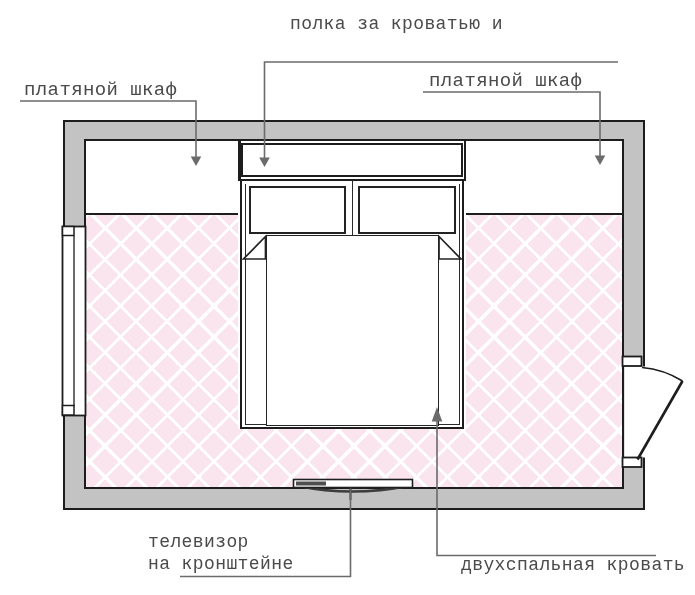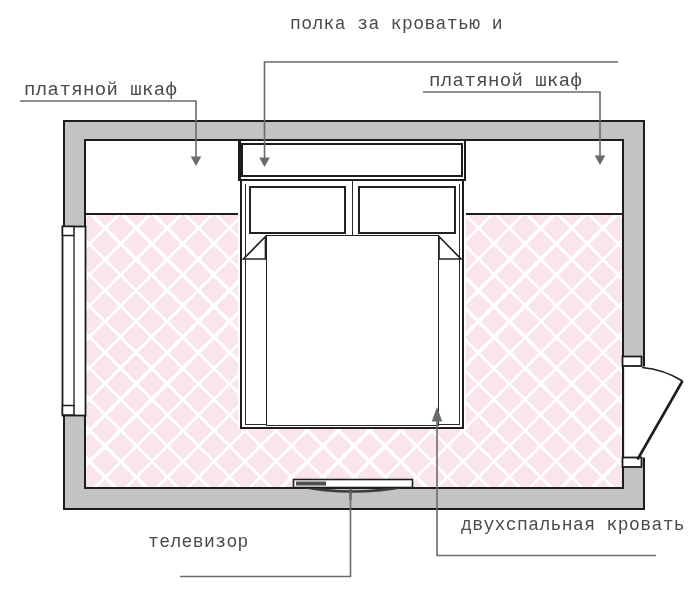--- a/index.html
+++ b/index.html
@@ -44,21 +44,21 @@
   #headboard-divider{left:351.5px;top:181px;width:1.8px;height:54px;background:#2a2a2a;}
   #blanket{left:265.5px;top:234.5px;width:173.5px;height:191px;background:#fff;border:1.8px solid #232323;}
   
   #linework{left:0;top:0;width:695px;height:595px;}
   
   .lbl{position:absolute;font-size:18px;line-height:23px;letter-spacing:.4px;color:var(--text-gray);white-space:nowrap;}
   #shelf-label{left:290px;top:13px;}
   #wardrobe-left-label{left:24px;top:79px;font-size:19px;}
   #wardrobe-right-label{left:429px;top:70px;font-size:19px;}
   #tv-label{left:148px;top:531px;width:174px;text-align:left;line-height:22px;}
-  #bed-label{left:461px;top:514px;}
+  #bed-label{left:461px;top:554px;}
 </style>
 </head>
 <body>
 
 <div id="canvas">
 
   <div class="abs" id="outer-wall"></div>
   <div class="abs" id="inner-room"></div>
   <div class="abs" id="floor"></div>
 
@@ -120,16 +120,17 @@
     </g>
   </svg>
 
   <div class="lbl" id="shelf-label">
     <div>полка за кроватью и</div>
   </div>
   <div class="lbl" id="wardrobe-left-label">платяной шкаф</div>
   <div class="lbl" id="wardrobe-right-label">платяной шкаф</div>
   <div class="lbl" id="tv-label">
     <div>телевизор</div>
+    <div>на кронштейне</div>
   </div>
   <div class="lbl" id="bed-label">двухспальная кровать</div>
 
 </div>
 
 </body></html>

